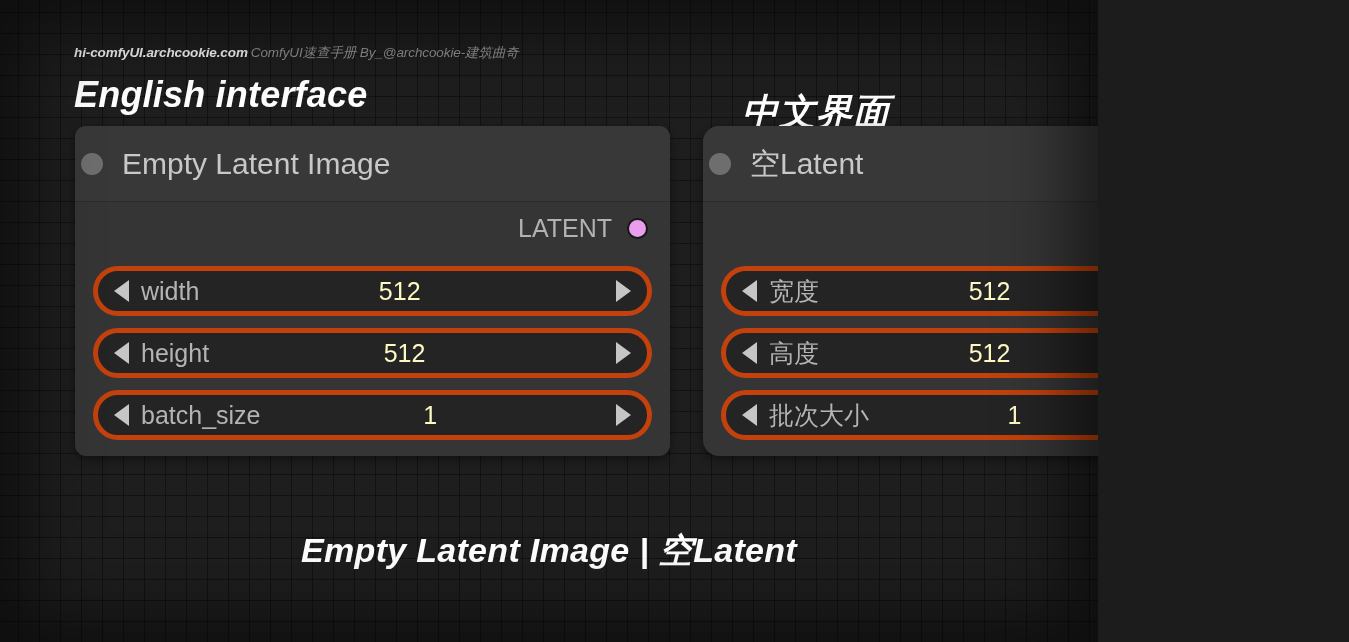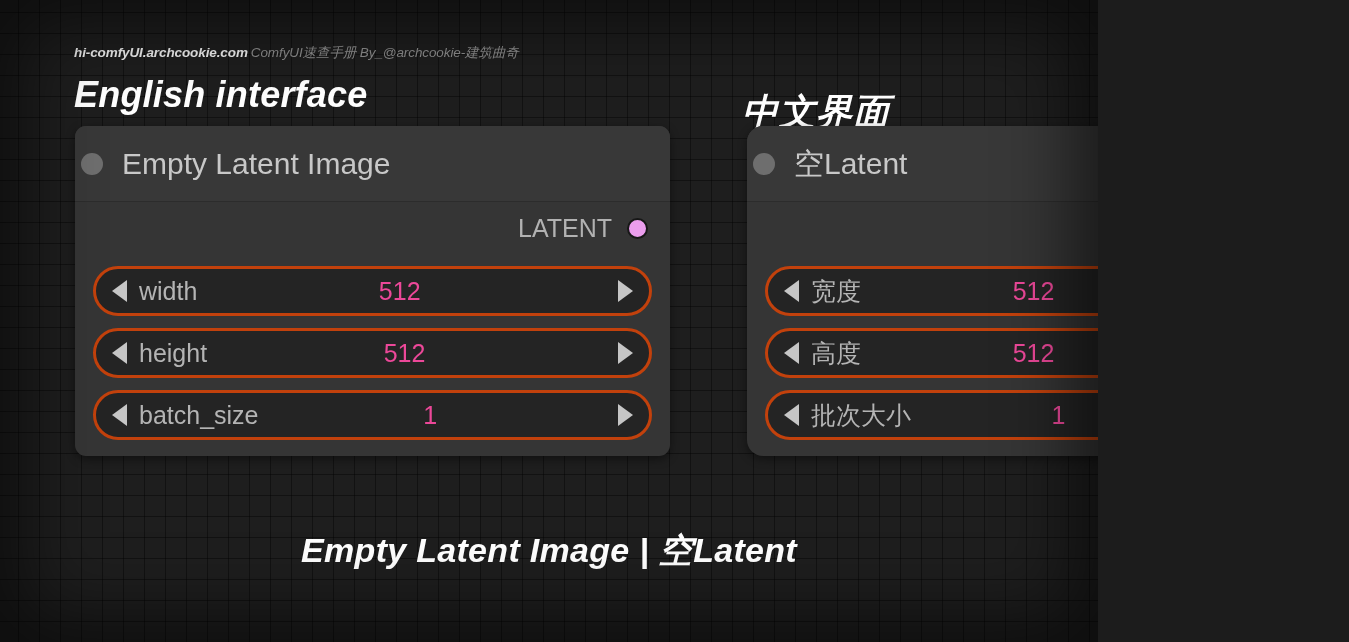--- a/index.html
+++ b/index.html
@@ -124,21 +124,21 @@
   .widget {
     position: relative;
     display: flex;
     align-items: center;
     height: 50px;
     margin-top: 12px;
     padding: 16px 16px;
     box-sizing: border-box;
     border-radius: 25px;
     background: #242424;
-    border: 3px solid #c2410c;
+    border: 5px solid #c2410c;
   }
   .widget:first-child { margin-top: 0; }
   .arrow {
     width: 0;
     height: 0;
     flex: 0 0 auto;
     border-top: 11px solid transparent;
     border-bottom: 11px solid transparent;
   }
   .arrow-left  { border-right: 15px solid #c6c6c6; }
@@ -146,21 +146,21 @@
   .widget-label {
     margin-left: 12px;
     color: #b4b4b4;
     font-size: 25px;
     line-height: 1;
     white-space: nowrap;
   }
   .widget-value {
     margin-left: auto;
     margin-right: 16px;
-    color: #ec4899;
+    color: #fef9c3;
     font-size: 25px;
     line-height: 1;
     white-space: nowrap;
   }
 
   
   .caption {
     position: absolute;
     left: 0;
     right: 0;
@@ -213,21 +213,21 @@
 
       <div class="widget">
         <div class="arrow arrow-left"></div>
         <div class="widget-label">batch_size</div>
         <div class="widget-value">1</div>
         <div class="arrow arrow-right"></div>
       </div>
     </div>
   </div>
 
-  <div class="node" id="node-zh" style="left:747px; top:126px; width:527px;border-radius:16px;">
+  <div class="node" id="node-zh" style="left:703px; top:126px; width:527px;border-radius:16px;">
     <div class="node-header">
       <div class="collapse-dot"></div>
       <div class="node-title">空Latent</div>
     </div>
     <div class="node-body">
       <div class="output-row">
         <div class="output-label">Latent</div>
         <div class="output-dot"></div>
       </div>
 

